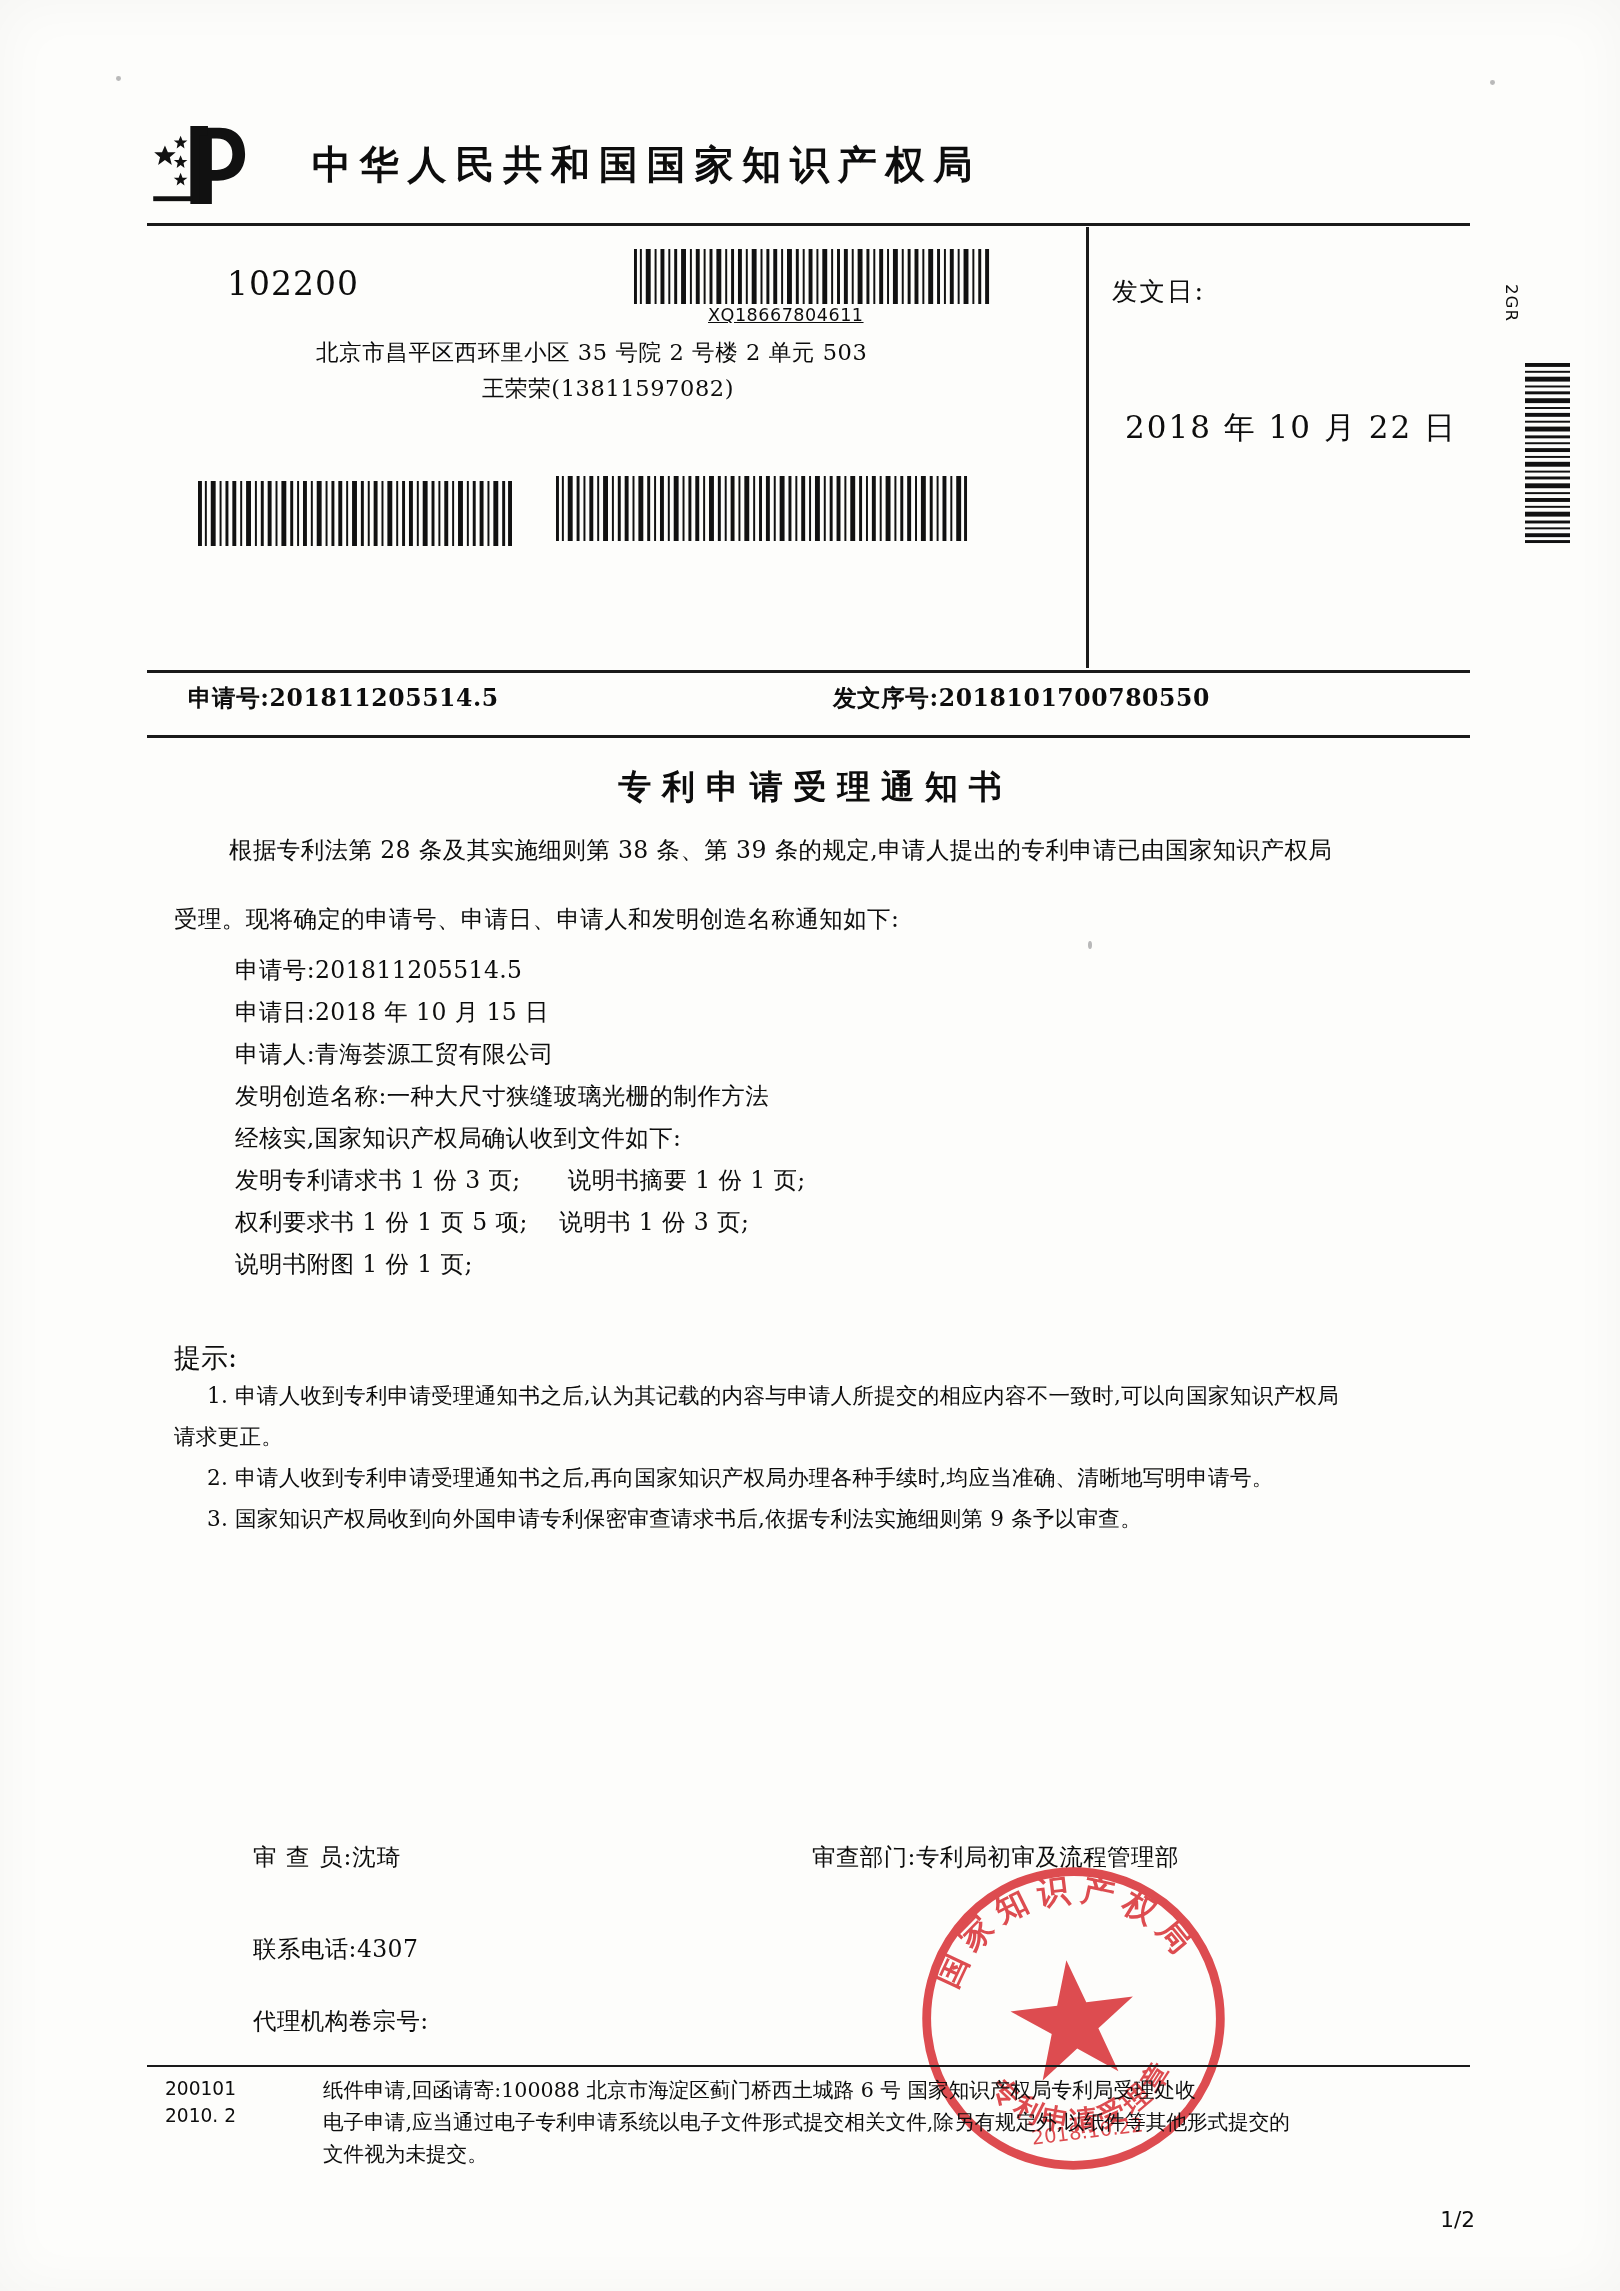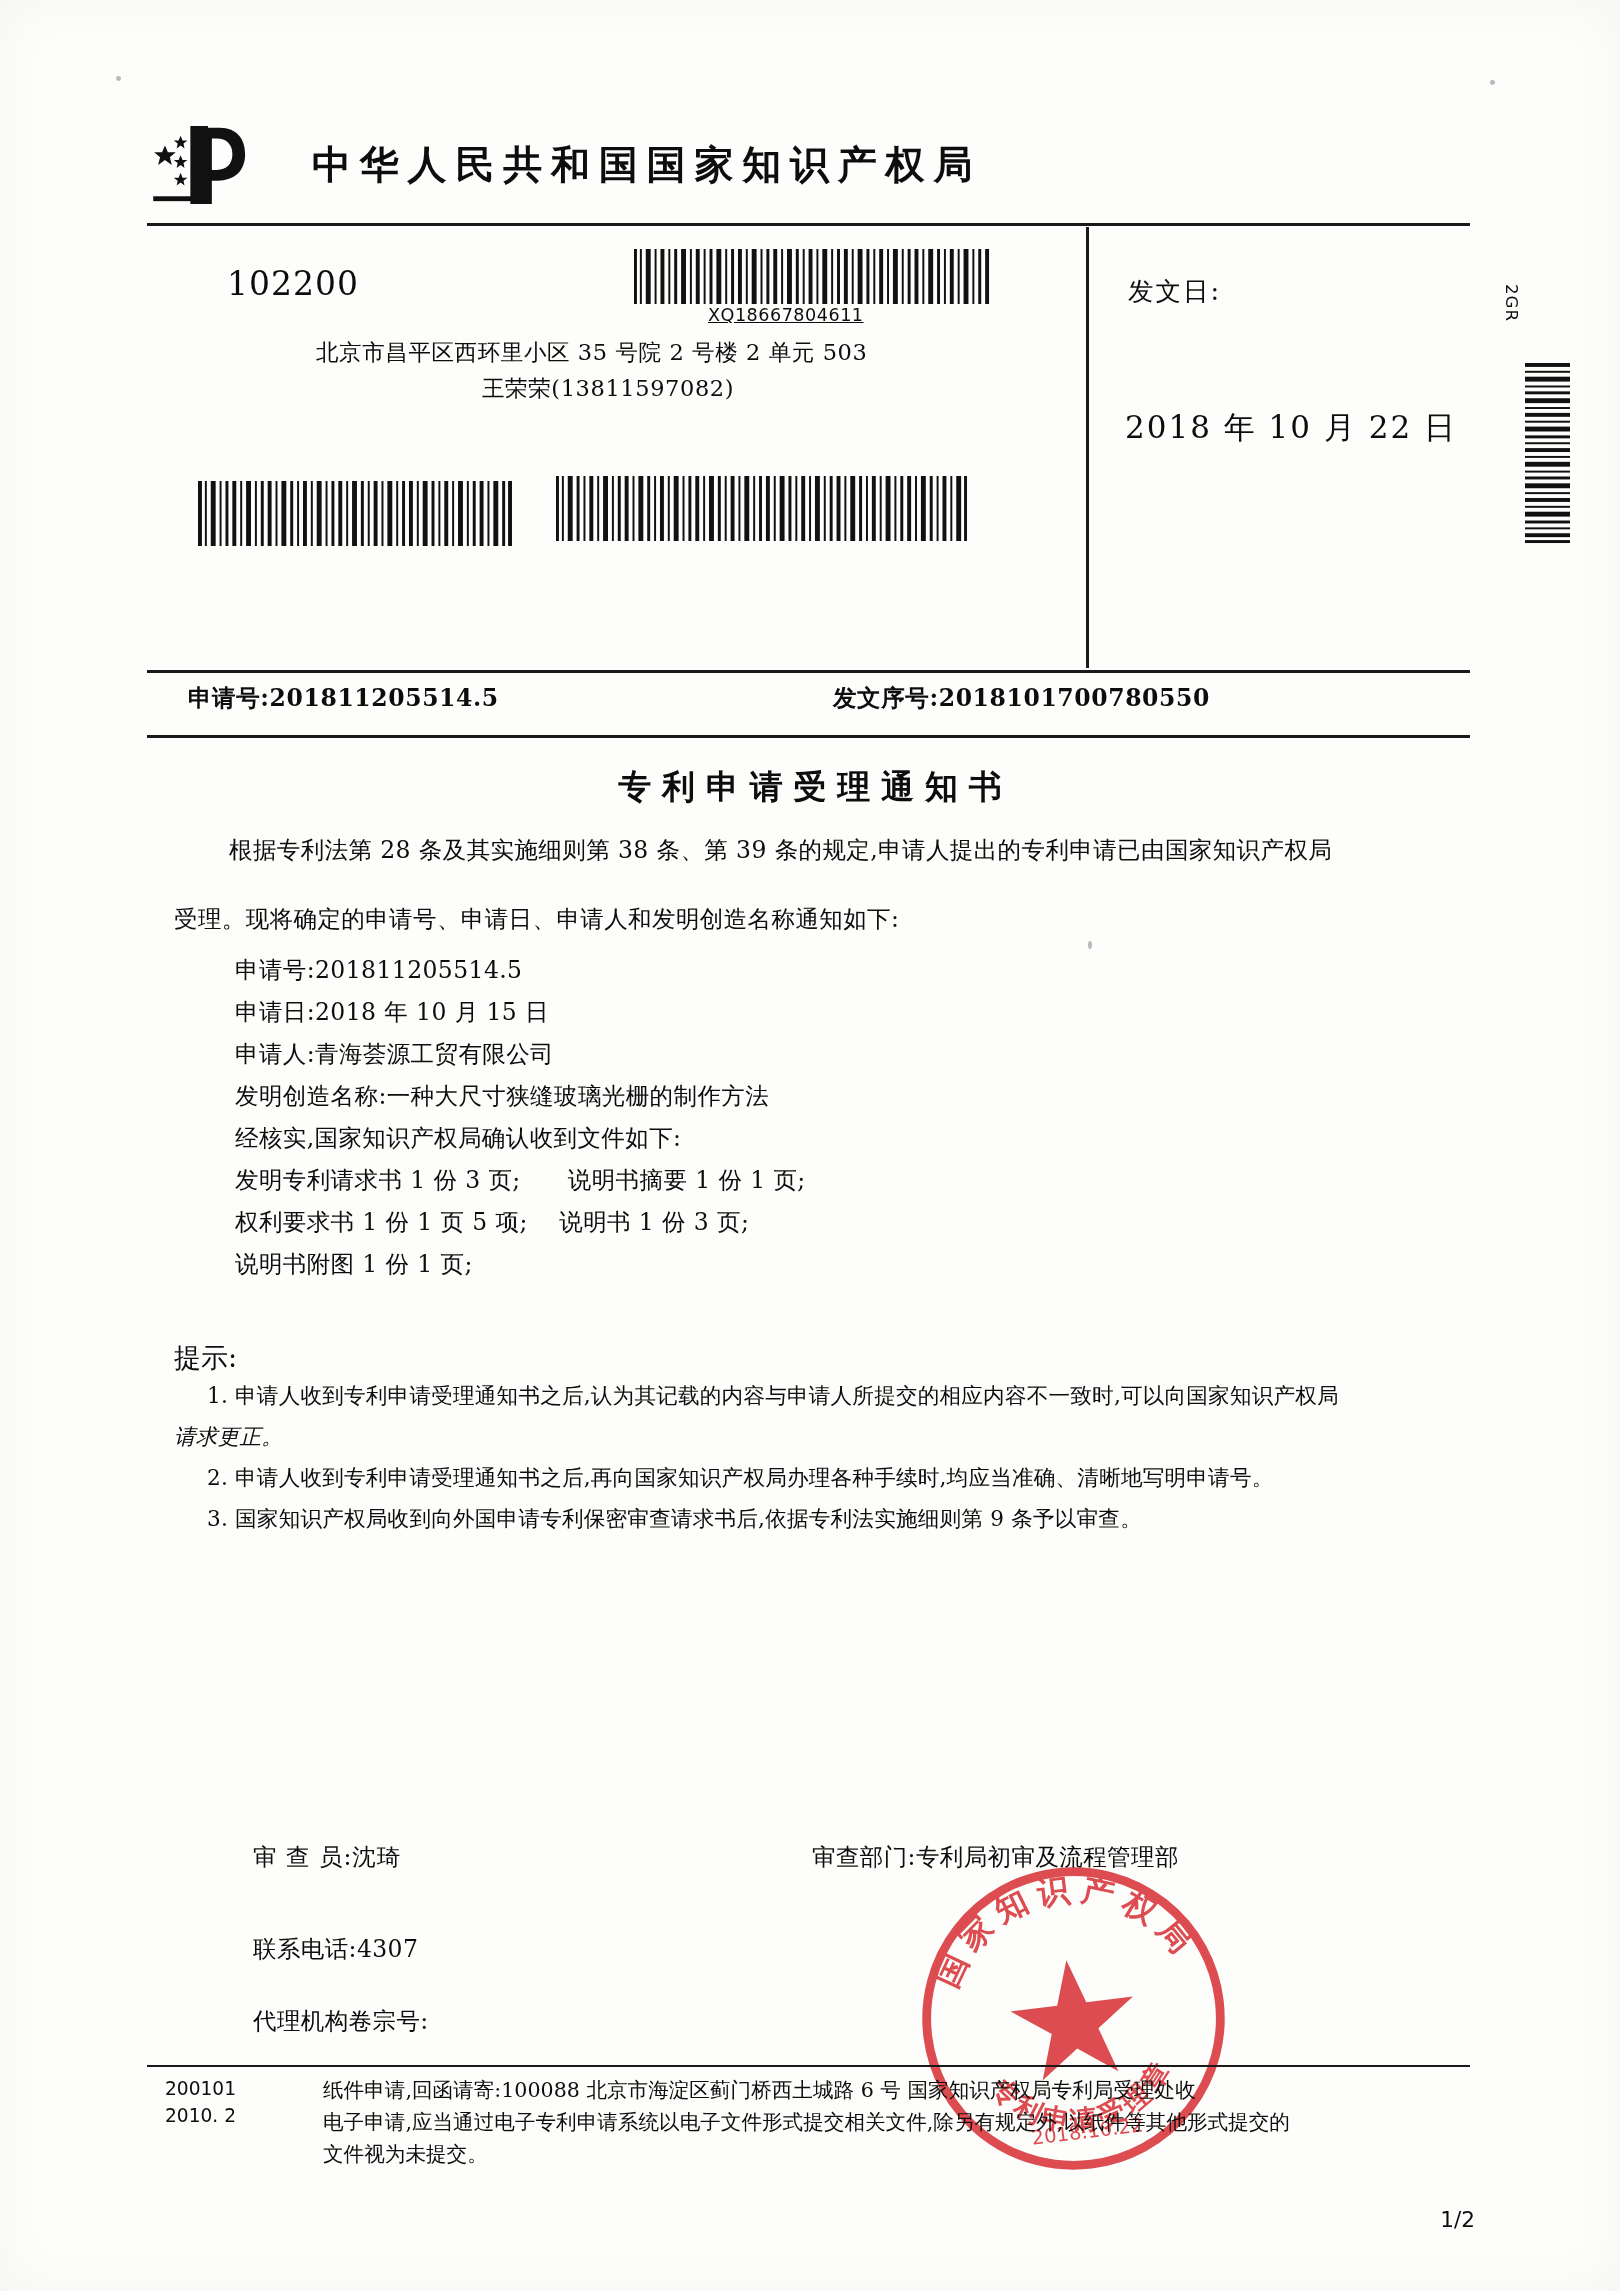--- a/index.html
+++ b/index.html
@@ -132,21 +132,20 @@
     width: 2.9px;
     height: 441px;
     background: #1a1a1a;
   }
   .issue-label {
     position: absolute;
     left: 1112px;
     top: 274px;
     font-size: 25.5px;
     letter-spacing: 2px;
-    margin-left: 16px;
   }
   .issue-date {
     position: absolute;
     left: 1125px;
     top: 407px;
     font-size: 31px;
     letter-spacing: 2px;
     font-family: "DejaVu Serif", serif;
   }
 
@@ -252,21 +251,21 @@
   .tips {
     position: absolute;
     left: 174px;
     top: 1377px;
     width: 1284px;
     font-size: 21.6px;
     line-height: 37px;
     letter-spacing: 0.2px;
   }
   .tips p { margin: 0 0 3.9px 0; text-indent: 33px; }
-  .tips p.cont { text-indent: 0; font-style: italic; }
+  .tips p.cont { text-indent: 0; }
 
   
   .sig-examiner {
     position: absolute;
     left: 253px;
     top: 1841px;
     font-size: 23.5px;
     letter-spacing: 1px;
   }
   .sig-dept {

